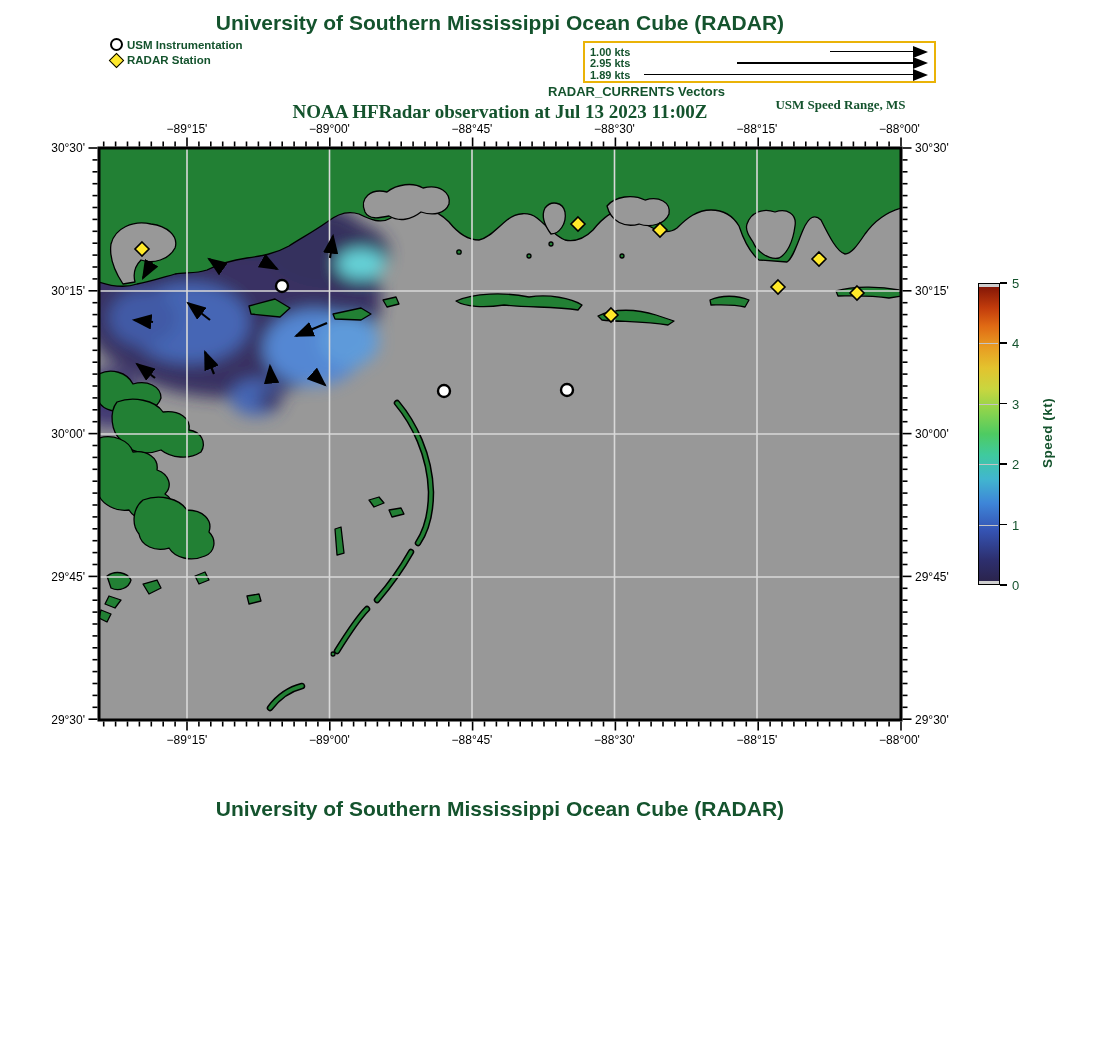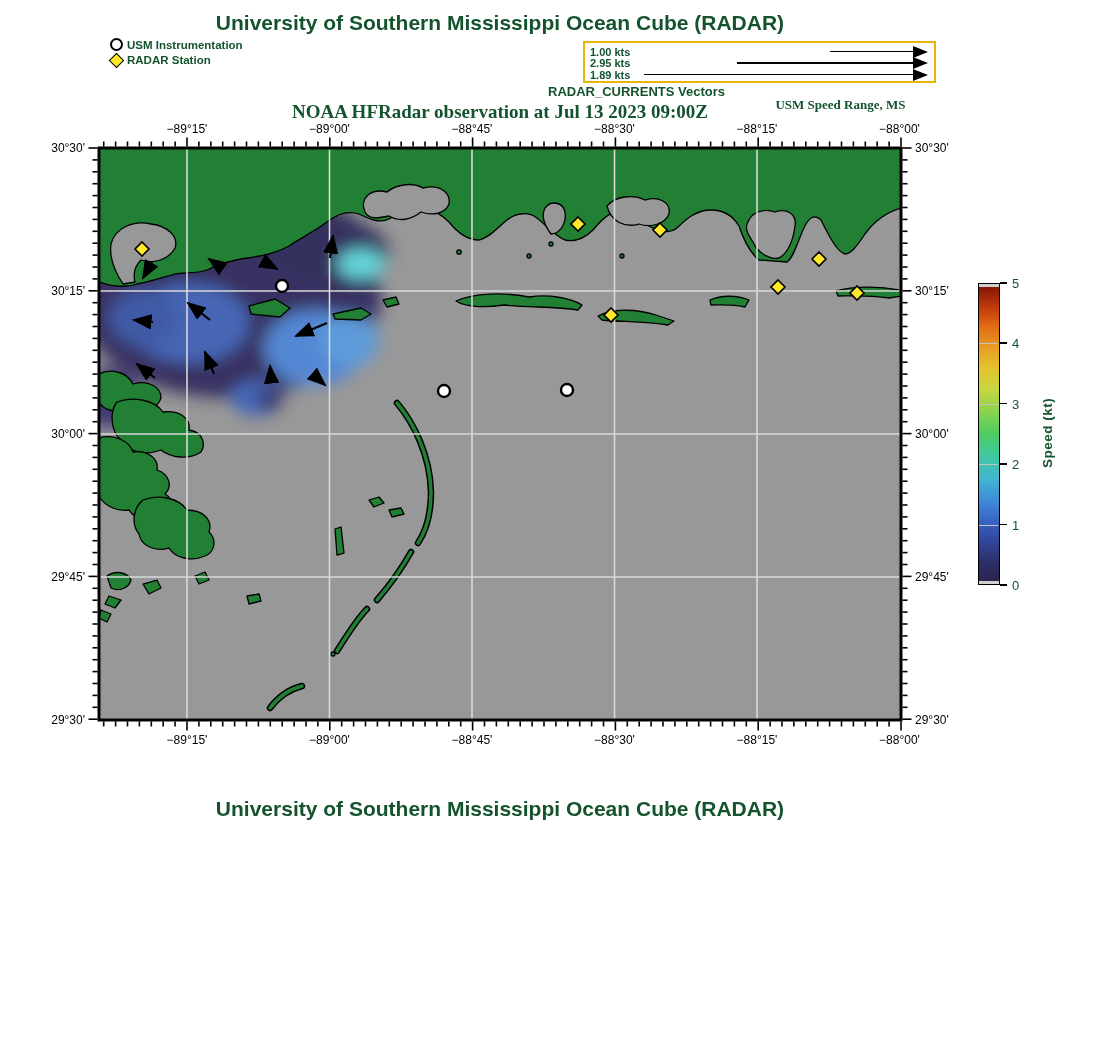--- a/index.html
+++ b/index.html
@@ -64,21 +64,21 @@
         <div class="ahead"></div>
       </div>
       <div class="vrow" style="top: 25.5px;">
         <span class="lbl">1.89 kts</span>
         <div class="lin" style="width: 270px; right: 20px;"></div>
         <div class="ahead"></div>
       </div>
     </div>
   <div class="abs" id="vscale-caption">RADAR_CURRENTS Vectors</div>
 
-  <div class="abs" id="subtitle">NOAA HFRadar observation at Jul 13 2023 09:00Z</div>
+  <div class="abs" id="subtitle">NOAA HFRadar observation at Jul 13 2023 11:00Z</div>
   <div class="abs" id="range-label">USM Speed Range, MS</div>
 
   <div class="abs" id="map-wrap">
     <svg id="mapsvg" width="802" height="572" viewBox="0 0 802 572" xmlns="http://www.w3.org/2000/svg">
       <defs>
         <clipPath id="mapclip">
             <rect x="0" y="0" width="802" height="572"></rect>
           </clipPath>
         <filter id="blur" x="-30%" y="-30%" width="160%" height="160%">
           <feGaussianBlur stdDeviation="8"></feGaussianBlur>

